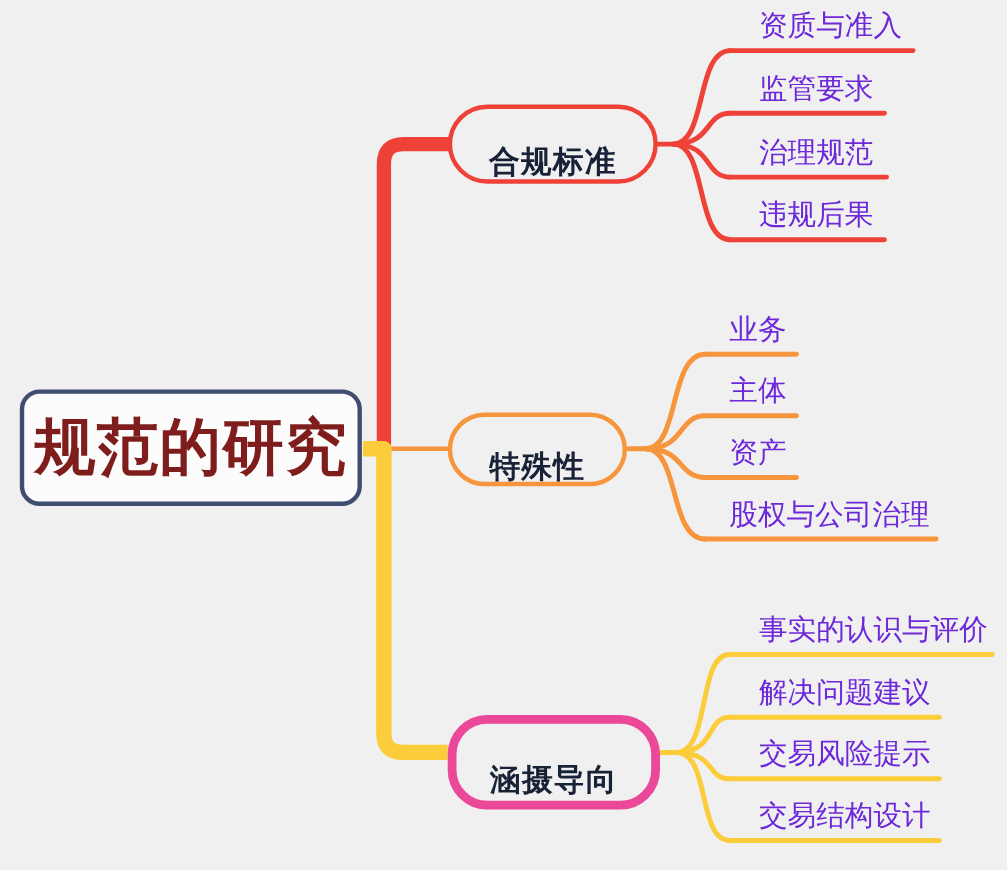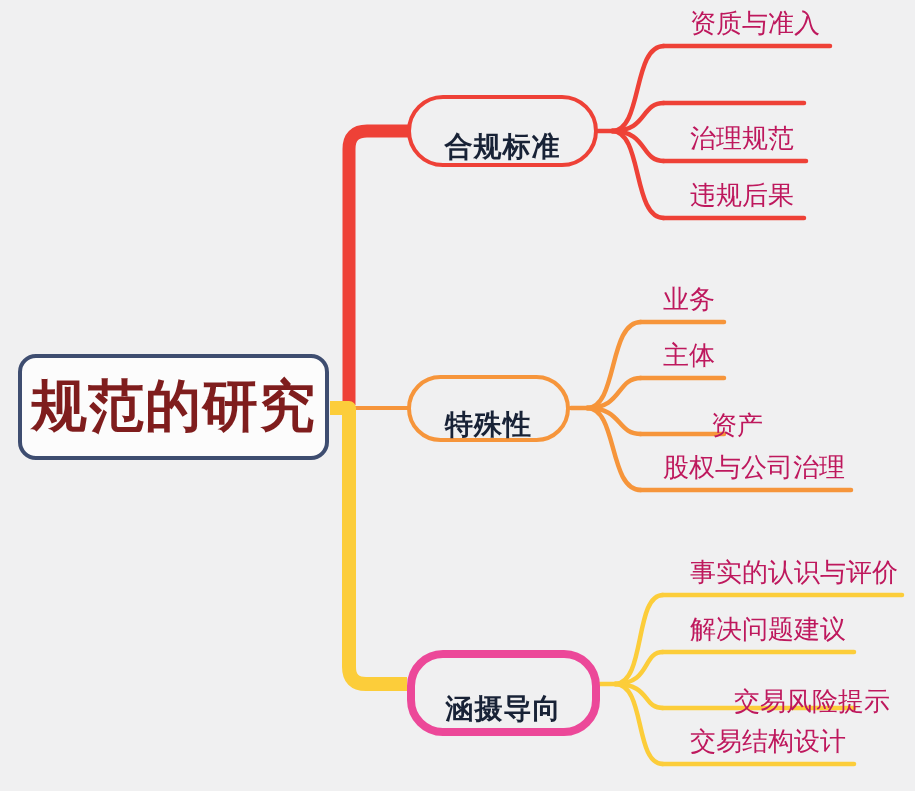--- a/index.html
+++ b/index.html
@@ -35,21 +35,21 @@
     border-radius:36px;
   }
   .node.branch .label{
     font-size:28px;font-weight:bold;color:#182236;letter-spacing:1px;margin-top:32px;
   }
   .node.branch-0{left:407px;top:95px;width:191px;height:72px;border:4px solid #ee4137;}
   .node.branch-1{left:407px;top:375px;width:163px;height:67px;border:4px solid #f6953b;}
   .node.branch-2{left:407px;top:650px;width:193px;height:86px;border:8px solid #ec4899;text-align:center;}
   .leaf{
     position:absolute;z-index:2;
-    font-size:26px;line-height:34px;color:#be185d;
+    font-size:26px;line-height:34px;color:#6d28d9;
     white-space:nowrap;
   }
 </style>
 </head>
 <body>
 
 <div class="canvas">
 
   <svg class="connector-layer" width="915" height="791" viewBox="0 0 915 791">
 
@@ -104,26 +104,27 @@
     <span class="label">合规标准</span>
   </div>
   <div class="node branch branch-1">
     <span class="label">特殊性</span>
   </div>
   <div class="node branch branch-2">
     <span class="label">涵摄导向</span>
   </div>
 
   <div class="leaf" style="left:690px;top:6px;">资质与准入</div>
+  <div class="leaf" style="left:690px;top:63px;">监管要求</div>
   <div class="leaf" style="left:690px;top:121px;">治理规范</div>
   <div class="leaf" style="left:690px;top:178px;text-align:center;">违规后果</div>
 
   <div class="leaf" style="left:663px;top:282px;">业务</div>
   <div class="leaf" style="left:663px;top:338px;">主体</div>
-  <div class="leaf" style="left:663px;top:408px;margin-left:48px;">资产</div>
+  <div class="leaf" style="left:663px;top:394px;">资产</div>
   <div class="leaf" style="left:663px;top:450px;">股权与公司治理</div>
 
   <div class="leaf" style="left:690px;top:555px;">事实的认识与评价</div>
   <div class="leaf" style="left:690px;top:612px;">解决问题建议</div>
-  <div class="leaf" style="left:690px;top:684px;margin-left:44px;">交易风险提示</div>
+  <div class="leaf" style="left:690px;top:668px;">交易风险提示</div>
   <div class="leaf" style="left:690px;top:724px;">交易结构设计</div>
 
 </div>
 
 </body></html>

